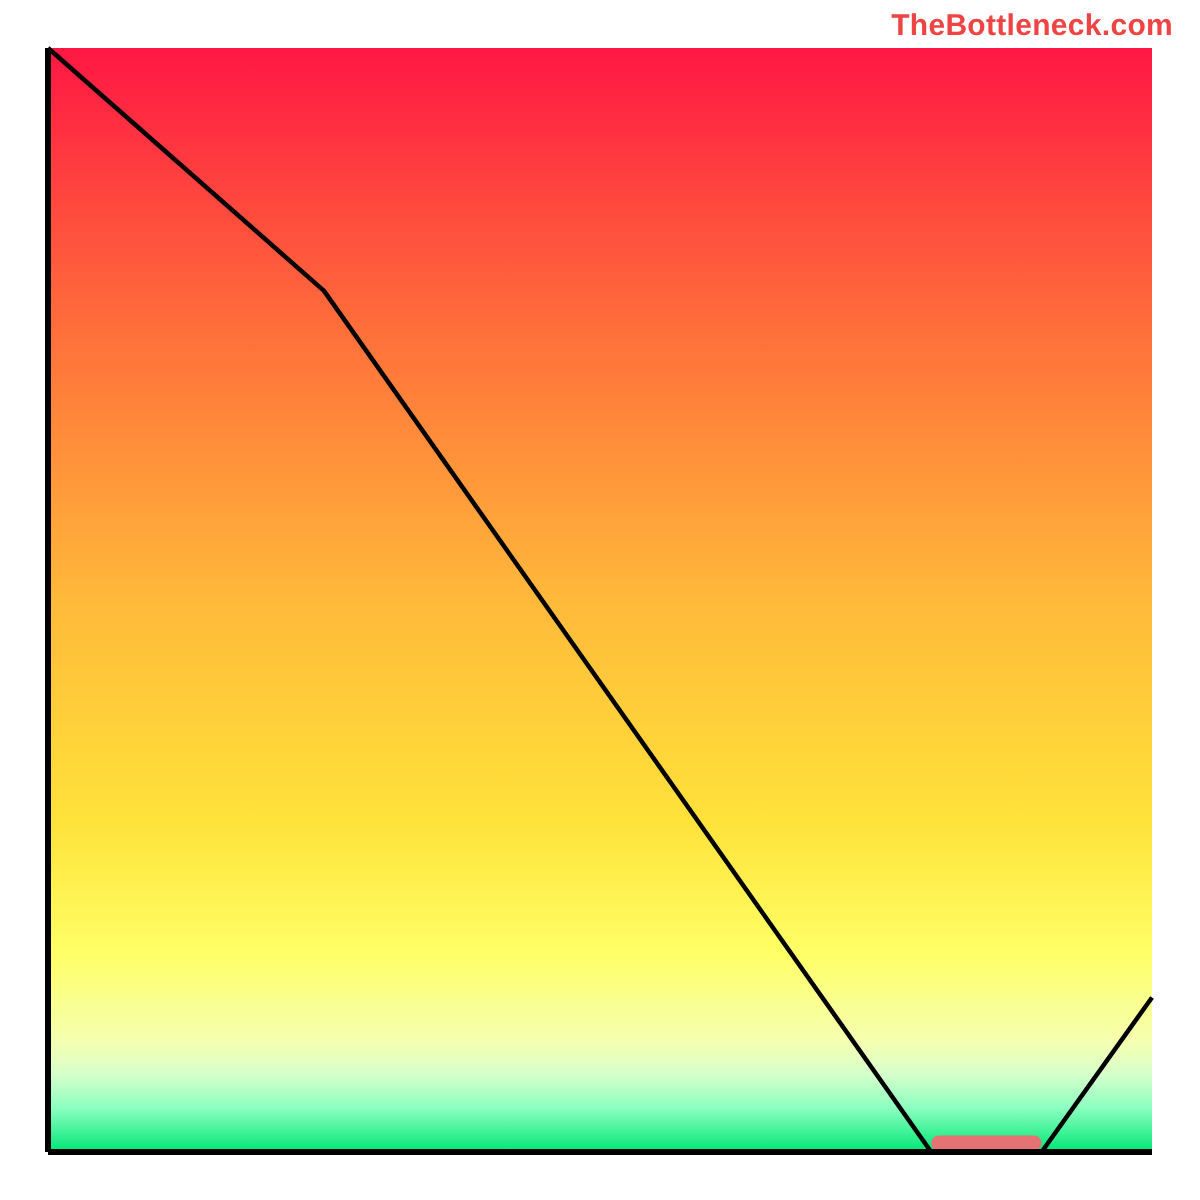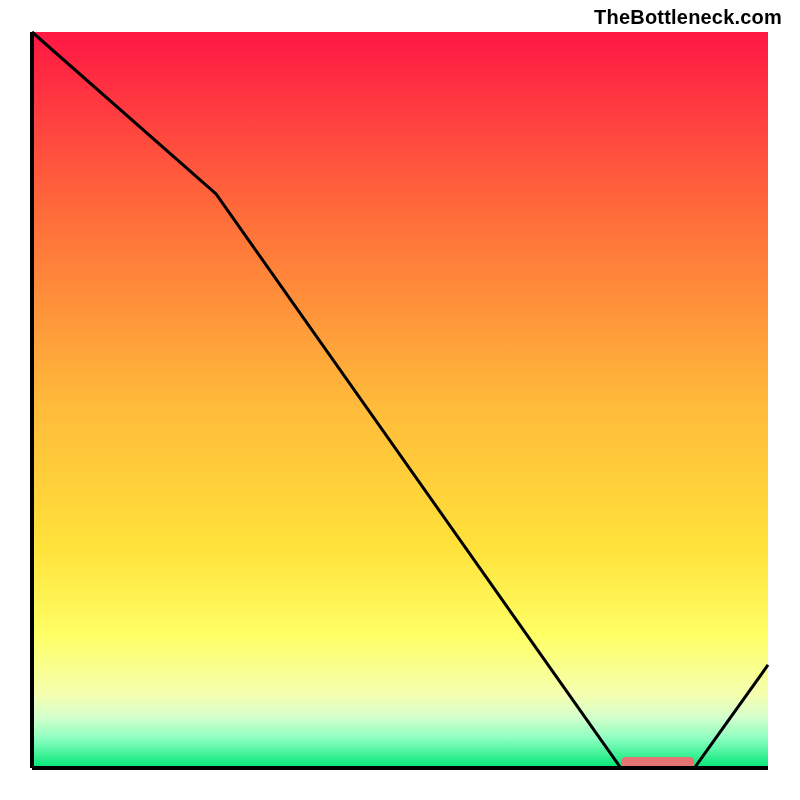--- a/index.html
+++ b/index.html
@@ -15,21 +15,21 @@
     position: relative;
     width: 800px;
     height: 800px;
   }
   .attribution {
     position: absolute;
     top: 6px;
     right: 18px;
     font-size: 20px;
     font-weight: 600;
-    color: #000000;
+    color: #ef4444;
     letter-spacing: 0.2px;
   }
   .chart {
     position: absolute;
     left: 30px;
     top: 30px;
     width: 740px;
     height: 740px;
   }
   svg {

